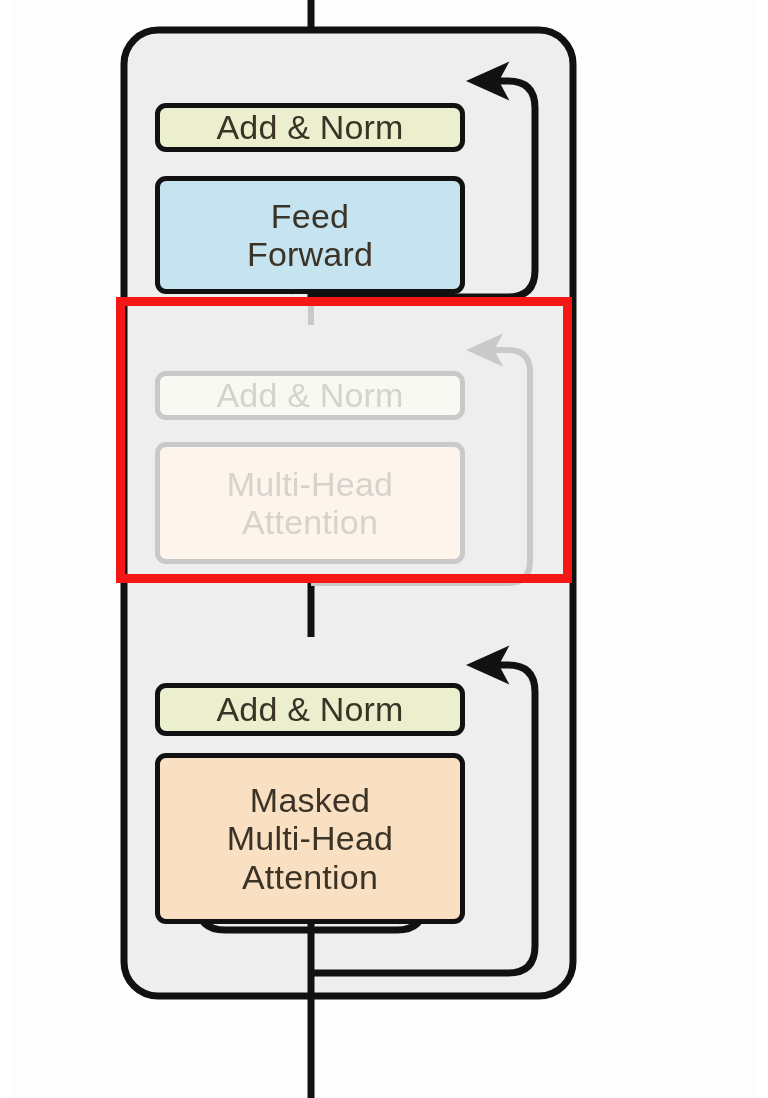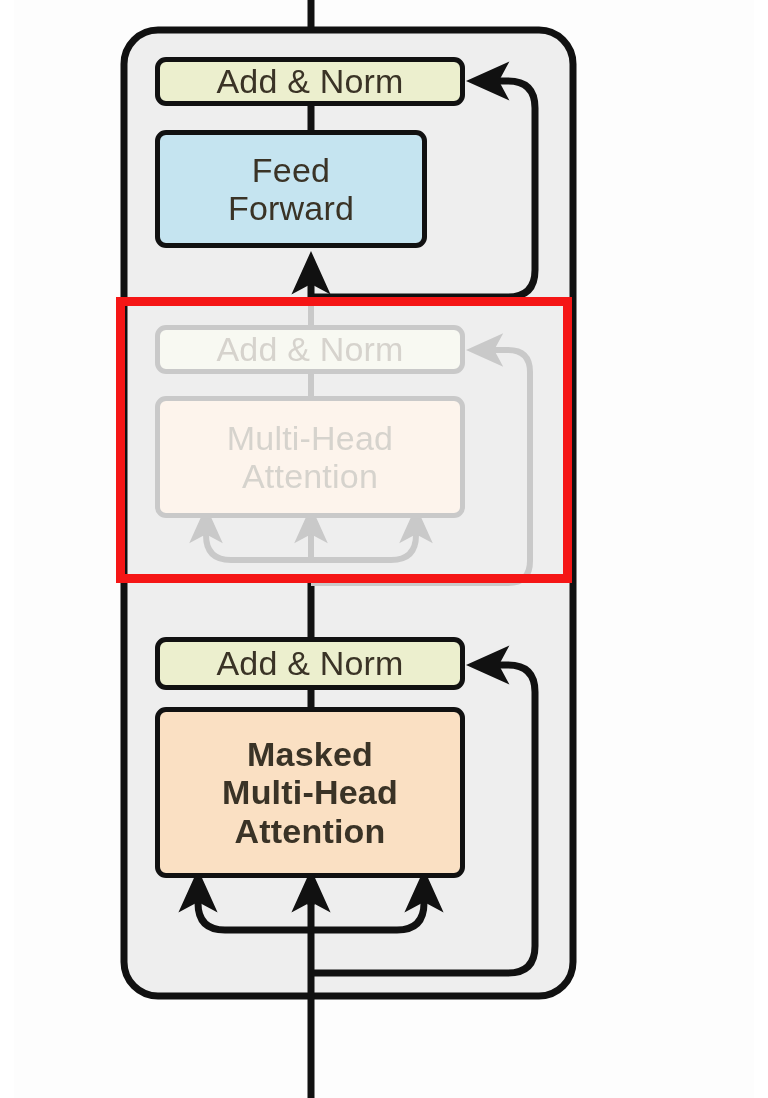--- a/index.html
+++ b/index.html
@@ -41,20 +41,21 @@
     position: absolute;
     box-sizing: border-box;
     display: flex;
     align-items: center;
     justify-content: center;
     text-align: center;
     border-radius: 11px;
     line-height: 1.12;
     white-space: pre-line;
     letter-spacing: 0.2px;
+    margin-top: 46px;
   }
   .block.solid {
     border: 5px solid #111111;
     color: #3a3326;
   }
   .block.faded {
     border: 5px solid #c9c9c9;
     color: #d6d3cd;
   }
 
@@ -117,39 +118,39 @@
     <path d="M311,297 L311,272" stroke="#111111" stroke-width="7" fill="none" marker-end="url(#arrow-dark)"></path>
     <path d="M311,130 L311,106" stroke="#111111" stroke-width="7" fill="none"></path>
 
     <path d="M311,297 L508,297 Q535,297 535,270 L535,108 Q535,81 508,81 L487,81" stroke="#111111" stroke-width="7" fill="none" marker-end="url(#arrow-dark)"></path>
   </svg>
 
   <div class="block solid" style="left:155px;top:57px;width:310px;height:49px;background:#ecefce;font-size:34px;">
     <span>Add &amp; Norm</span>
   </div>
 
-  <div class="block solid" style="left:155px;top:130px;width:272px;height:118px;background:#c5e4f0;font-size:34px;">
+  <div class="block solid" style="left:155px;top:130px;width:310px;height:118px;background:#c5e4f0;font-size:34px;">
     <span>Feed
 Forward</span>
   </div>
 
   <div class="block faded" style="left:155px;top:325px;width:310px;height:49px;background:#f8f9f2;font-size:34px;">
     <span>Add &amp; Norm</span>
   </div>
 
   <div class="block faded" style="left:155px;top:396px;width:310px;height:122px;background:#fdf4ec;font-size:34px;">
     <span>Multi-Head
 Attention</span>
   </div>
 
   <div class="block solid" style="left:155px;top:637px;width:310px;height:53px;background:#ecefce;font-size:34px;">
     <span>Add &amp; Norm</span>
   </div>
 
-  <div class="block solid" style="left:155px;top:707px;width:310px;height:171px;background:#fae0c3;font-size:34px;font-weight:bold;">
+  <div class="block solid" style="left:155px;top:707px;width:310px;height:171px;background:#fae0c3;font-size:34px;">
     <span>Masked
 Multi-Head
 Attention</span>
   </div>
 
   <div id="highlight" style="left:116px;top:297px;width:456px;height:286px;border:9px solid #f51616;"></div>
 
 
 </div>
 

